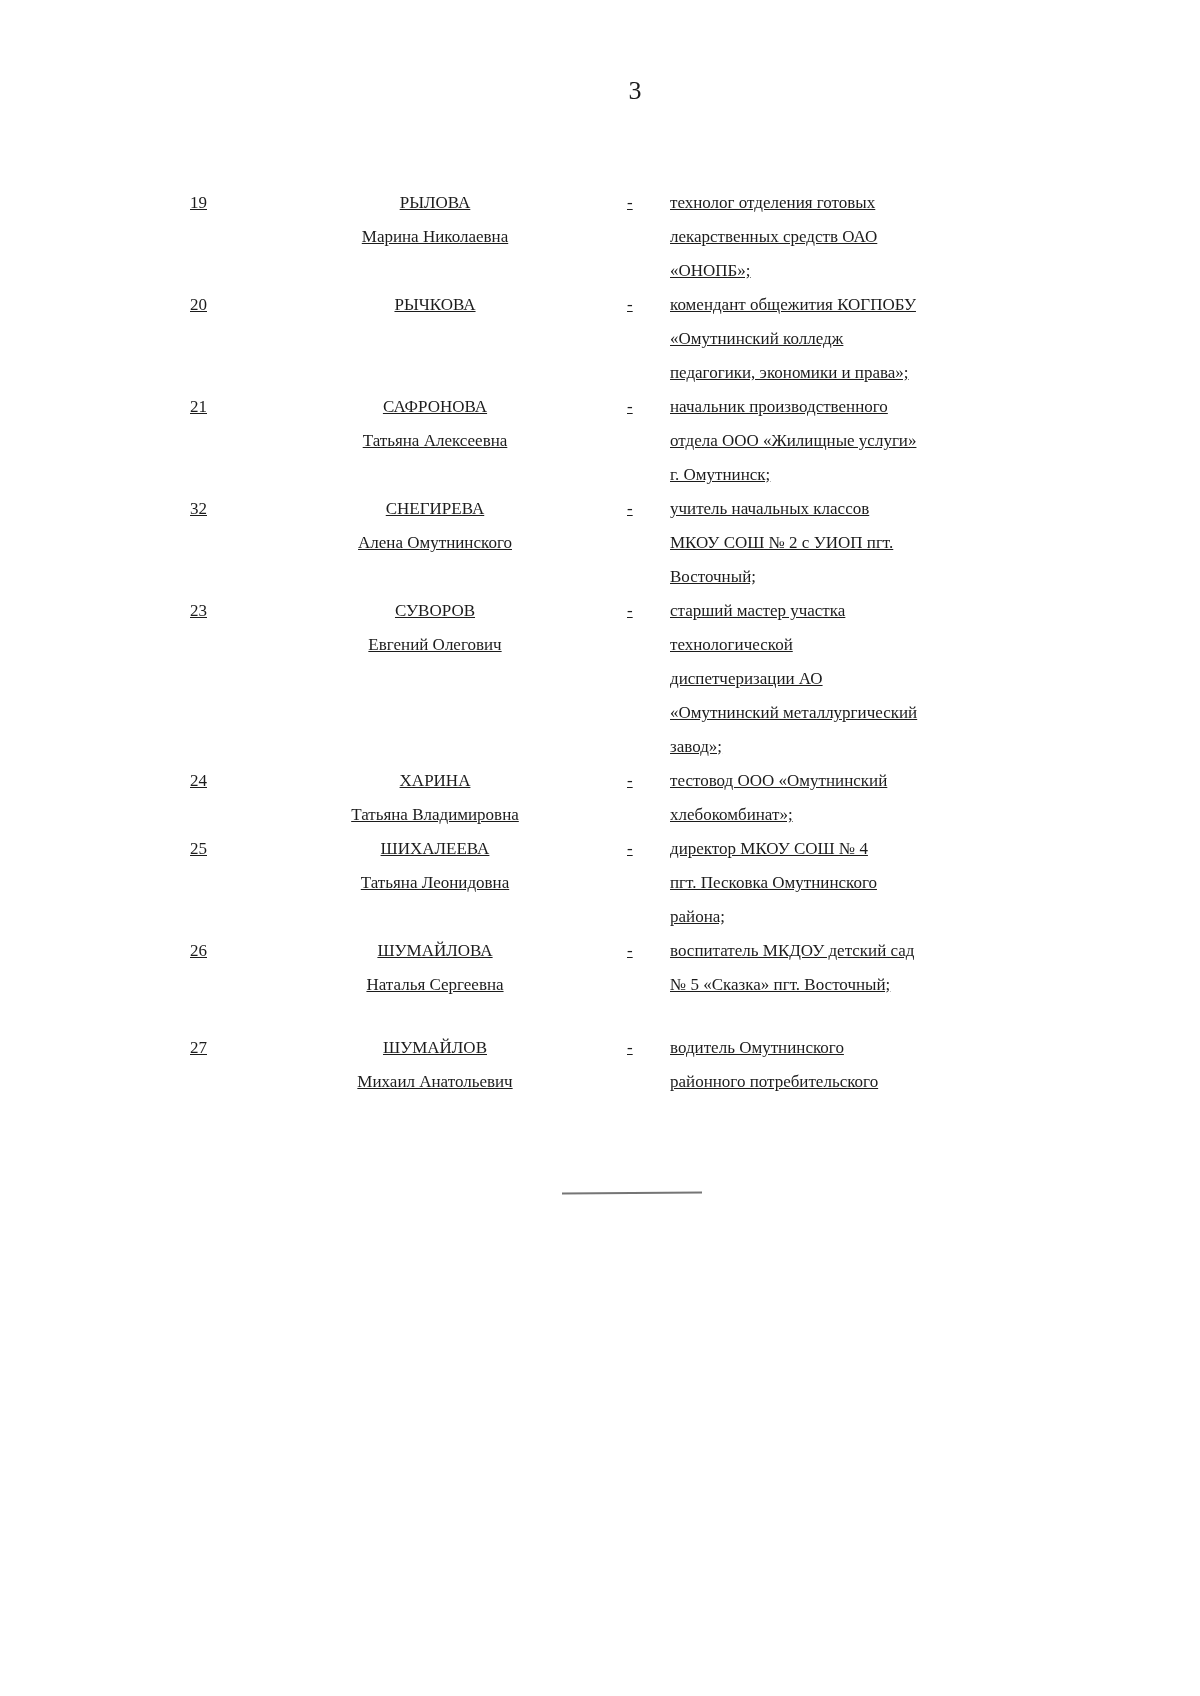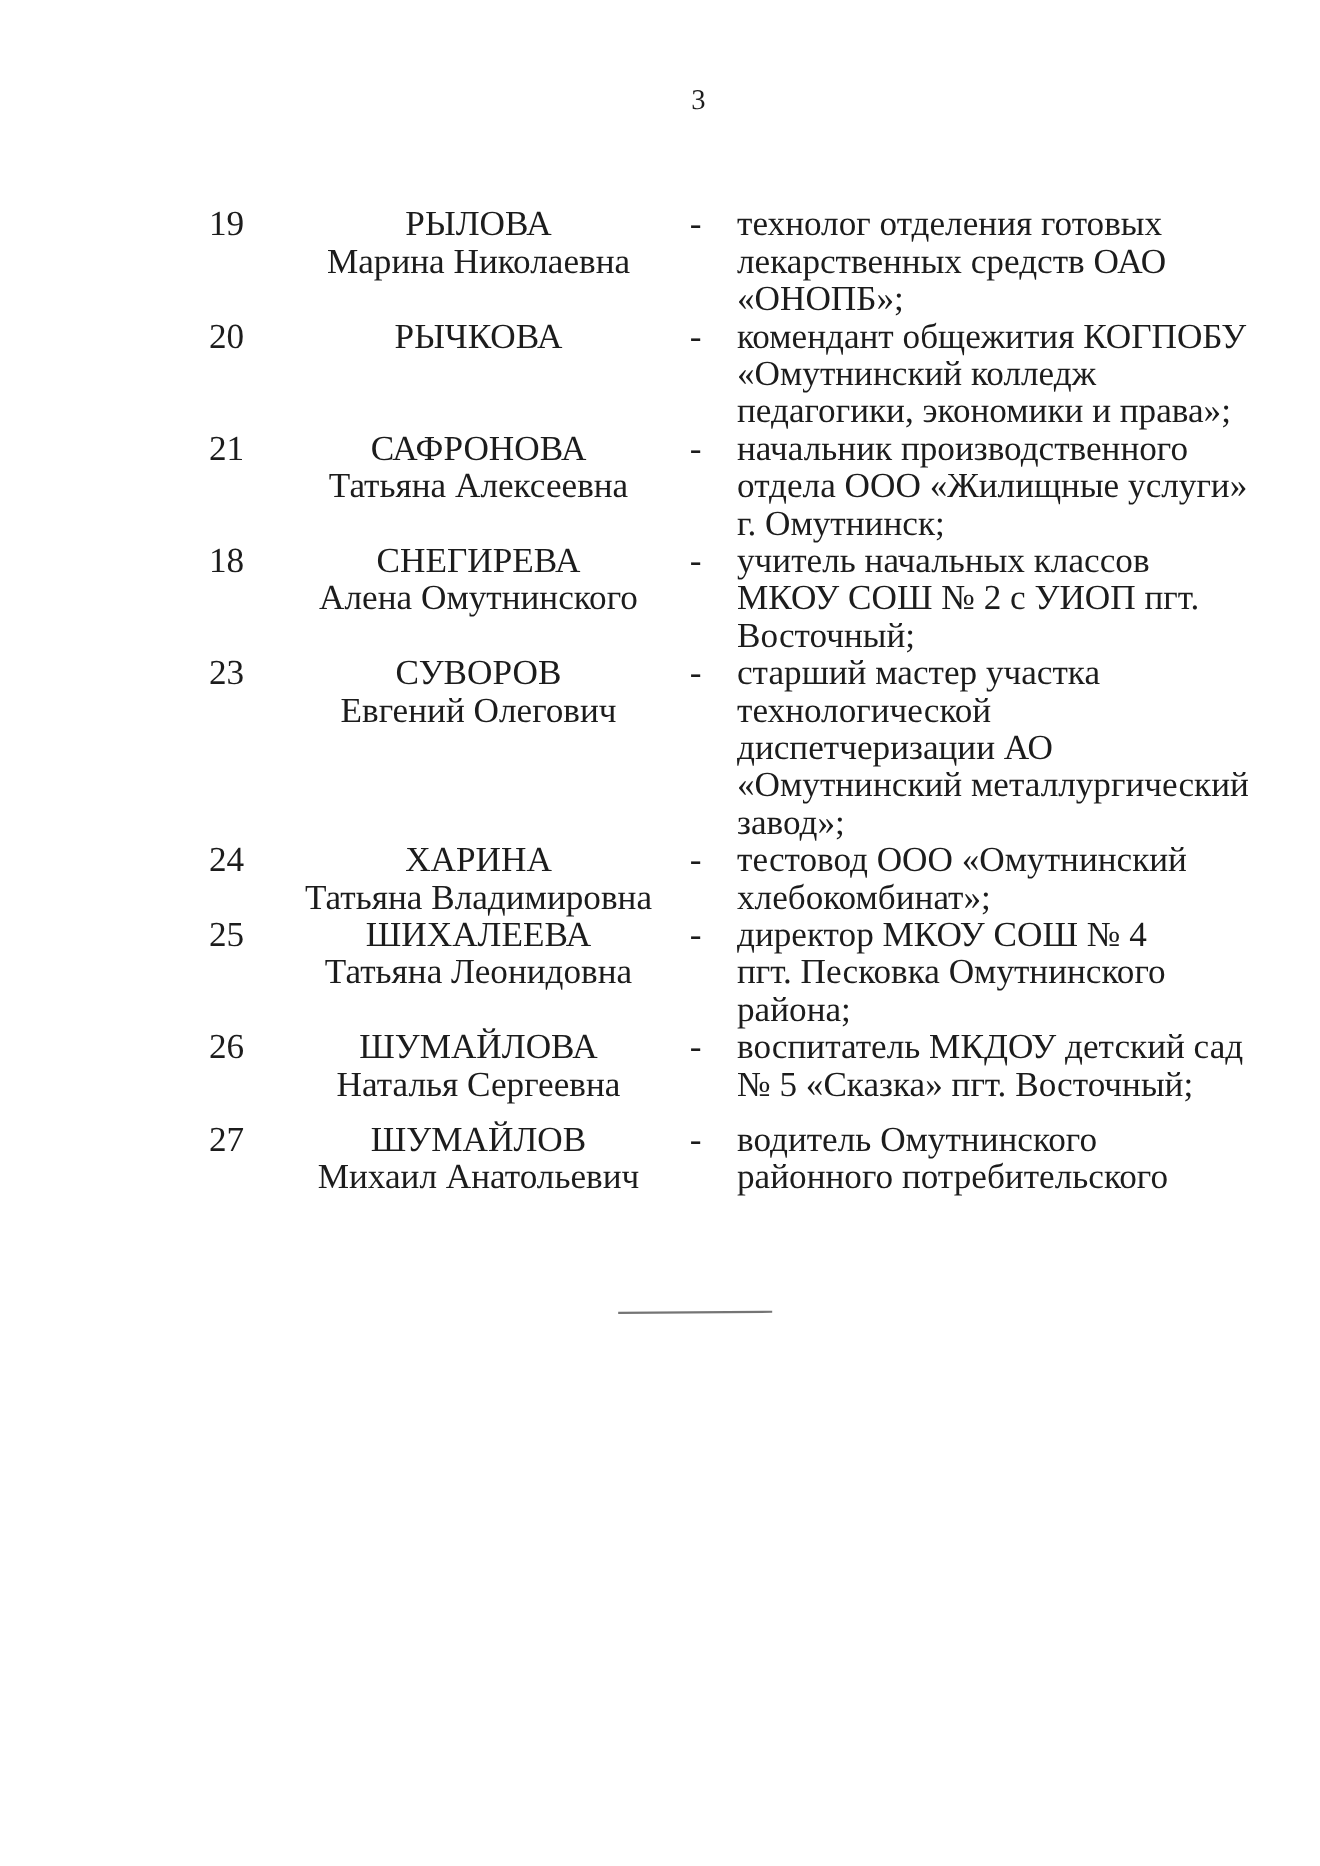--- a/index.html
+++ b/index.html
@@ -30,26 +30,27 @@
       top: 186px;
       left: 190px;
       width: 880px;
     }
     .entry {
       display: grid;
       grid-template-columns: 53px 384px 43px 395px;
       align-items: start;
     }
     .entry.gap-after {
-      margin-bottom: 16px;
+      margin-bottom: 29px;
     }
     .cell {
-      font-size: 32px;
+      font-size: 17px;
       line-height: 34px;
       white-space: nowrap;
+      text-decoration: underline;
     }
     .num { text-align: left; }
     .name-line { white-space: nowrap; text-align: center; }
     .desc-line { white-space: nowrap; }
     .separator {
       position: absolute;
       left: 562px;
       top: 1192px;
       width: 140px;
       height: 2px;
@@ -101,21 +102,21 @@
       </div>
       <div class="cell">-</div>
       <div class="cell">
         <div class="desc-line">начальник производственного</div>
         <div class="desc-line">отдела ООО «Жилищные услуги»</div>
         <div class="desc-line">г. Омутнинск;</div>
       </div>
     </div>
 
     <div class="entry">
-      <div class="cell num">18</div>
+      <div class="cell num">32</div>
       <div class="cell">
         <div class="name-line">СНЕГИРЕВА</div>
         <div class="name-line">Алена Омутнинского</div>
       </div>
       <div class="cell">-</div>
       <div class="cell">
         <div class="desc-line">учитель начальных классов</div>
         <div class="desc-line">МКОУ СОШ № 2 с УИОП пгт.</div>
         <div class="desc-line">Восточный;</div>
       </div>

